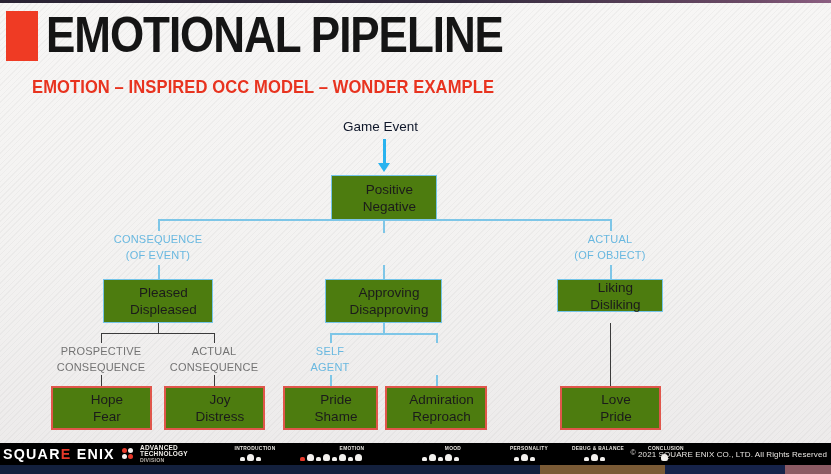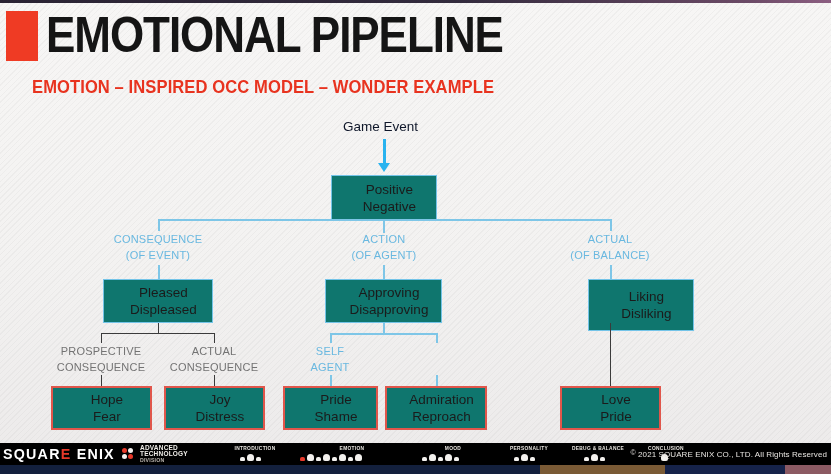--- a/index.html
+++ b/index.html
@@ -39,21 +39,21 @@
     font-weight:700;font-size:18px;letter-spacing:0.1px;
     color:#e8331f;line-height:20px;white-space:nowrap;
     transform:scaleX(0.92);transform-origin:left center;
   }
 
   
   #diagram{position:absolute;left:0;top:107px;width:831px;height:330px;}
 
   .node{
     position:absolute;box-sizing:border-box;
-    background:#0f766e;
+    background:#4d7c0f;
     display:flex;flex-direction:column;align-items:center;justify-content:center;
     font-size:13.5px;color:#1b1b1b;line-height:17px;padding-left:11px;
   }
   .node.blue{border:1.6px solid #74c4e8;}
   .node.red{border:2px solid #e0564b;}
   .node span{display:block;white-space:nowrap;}
 
   .lbl{
     position:absolute;text-align:center;white-space:nowrap;
     font-size:11px;line-height:16px;letter-spacing:.2px;
@@ -133,42 +133,38 @@
     <div class="vline" style="left:383.2px;top:114px;height:12px;"></div>
     <div class="hline" style="left:158px;top:112px;width:453px;"></div>
     <div class="vline" style="left:158px;top:112px;height:12px;"></div>
     <div class="vline" style="left:383.2px;top:112px;height:12px;"></div>
     <div class="vline" style="left:610px;top:112px;height:12px;"></div>
 
     <div class="lbl blue" style="left:78px;top:124px;width:160px;">
       <span>CONSEQUENCE</span>
       <span>(OF EVENT)</span>
     </div>
-    <div class="lbl blue" style="left:304px;top:124px;width:160px;">
-      <span>ACTION</span>
-      <span>(OF AGENT)</span>
-    </div>
     <div class="lbl blue" style="left:530px;top:124px;width:160px;">
       <span>ACTUAL</span>
-      <span>(OF BALANCE)</span>
+      <span>(OF OBJECT)</span>
     </div>
 
     <div class="vline" style="left:158px;top:158px;height:14px;"></div>
     <div class="vline" style="left:383.2px;top:158px;height:14px;"></div>
     <div class="vline" style="left:610px;top:158px;height:14px;"></div>
 
     <div class="node blue" style="left:103px;top:172px;width:110px;height:44px;">
       <span>Pleased</span>
       <span>Displeased</span>
     </div>
     <div class="node blue" style="left:325px;top:172px;width:117px;height:44px;">
       <span>Approving</span>
       <span>Disapproving</span>
     </div>
-    <div class="node blue" style="left:588px;top:172px;width:106px;height:52px;justify-content:center;">
+    <div class="node blue" style="left:557px;top:172px;width:106px;height:33px;justify-content:center;">
       <span>Liking</span>
       <span>Disliking</span>
     </div>
 
     <div class="vline dark" style="left:158px;top:216px;height:11px;"></div>
     <div class="hline dark" style="left:101px;top:226px;width:114px;"></div>
     <div class="vline dark" style="left:101px;top:226px;height:10px;"></div>
     <div class="vline dark" style="left:214px;top:226px;height:10px;"></div>
 
     <div class="lbl dark" style="left:21px;top:236px;width:160px;">

